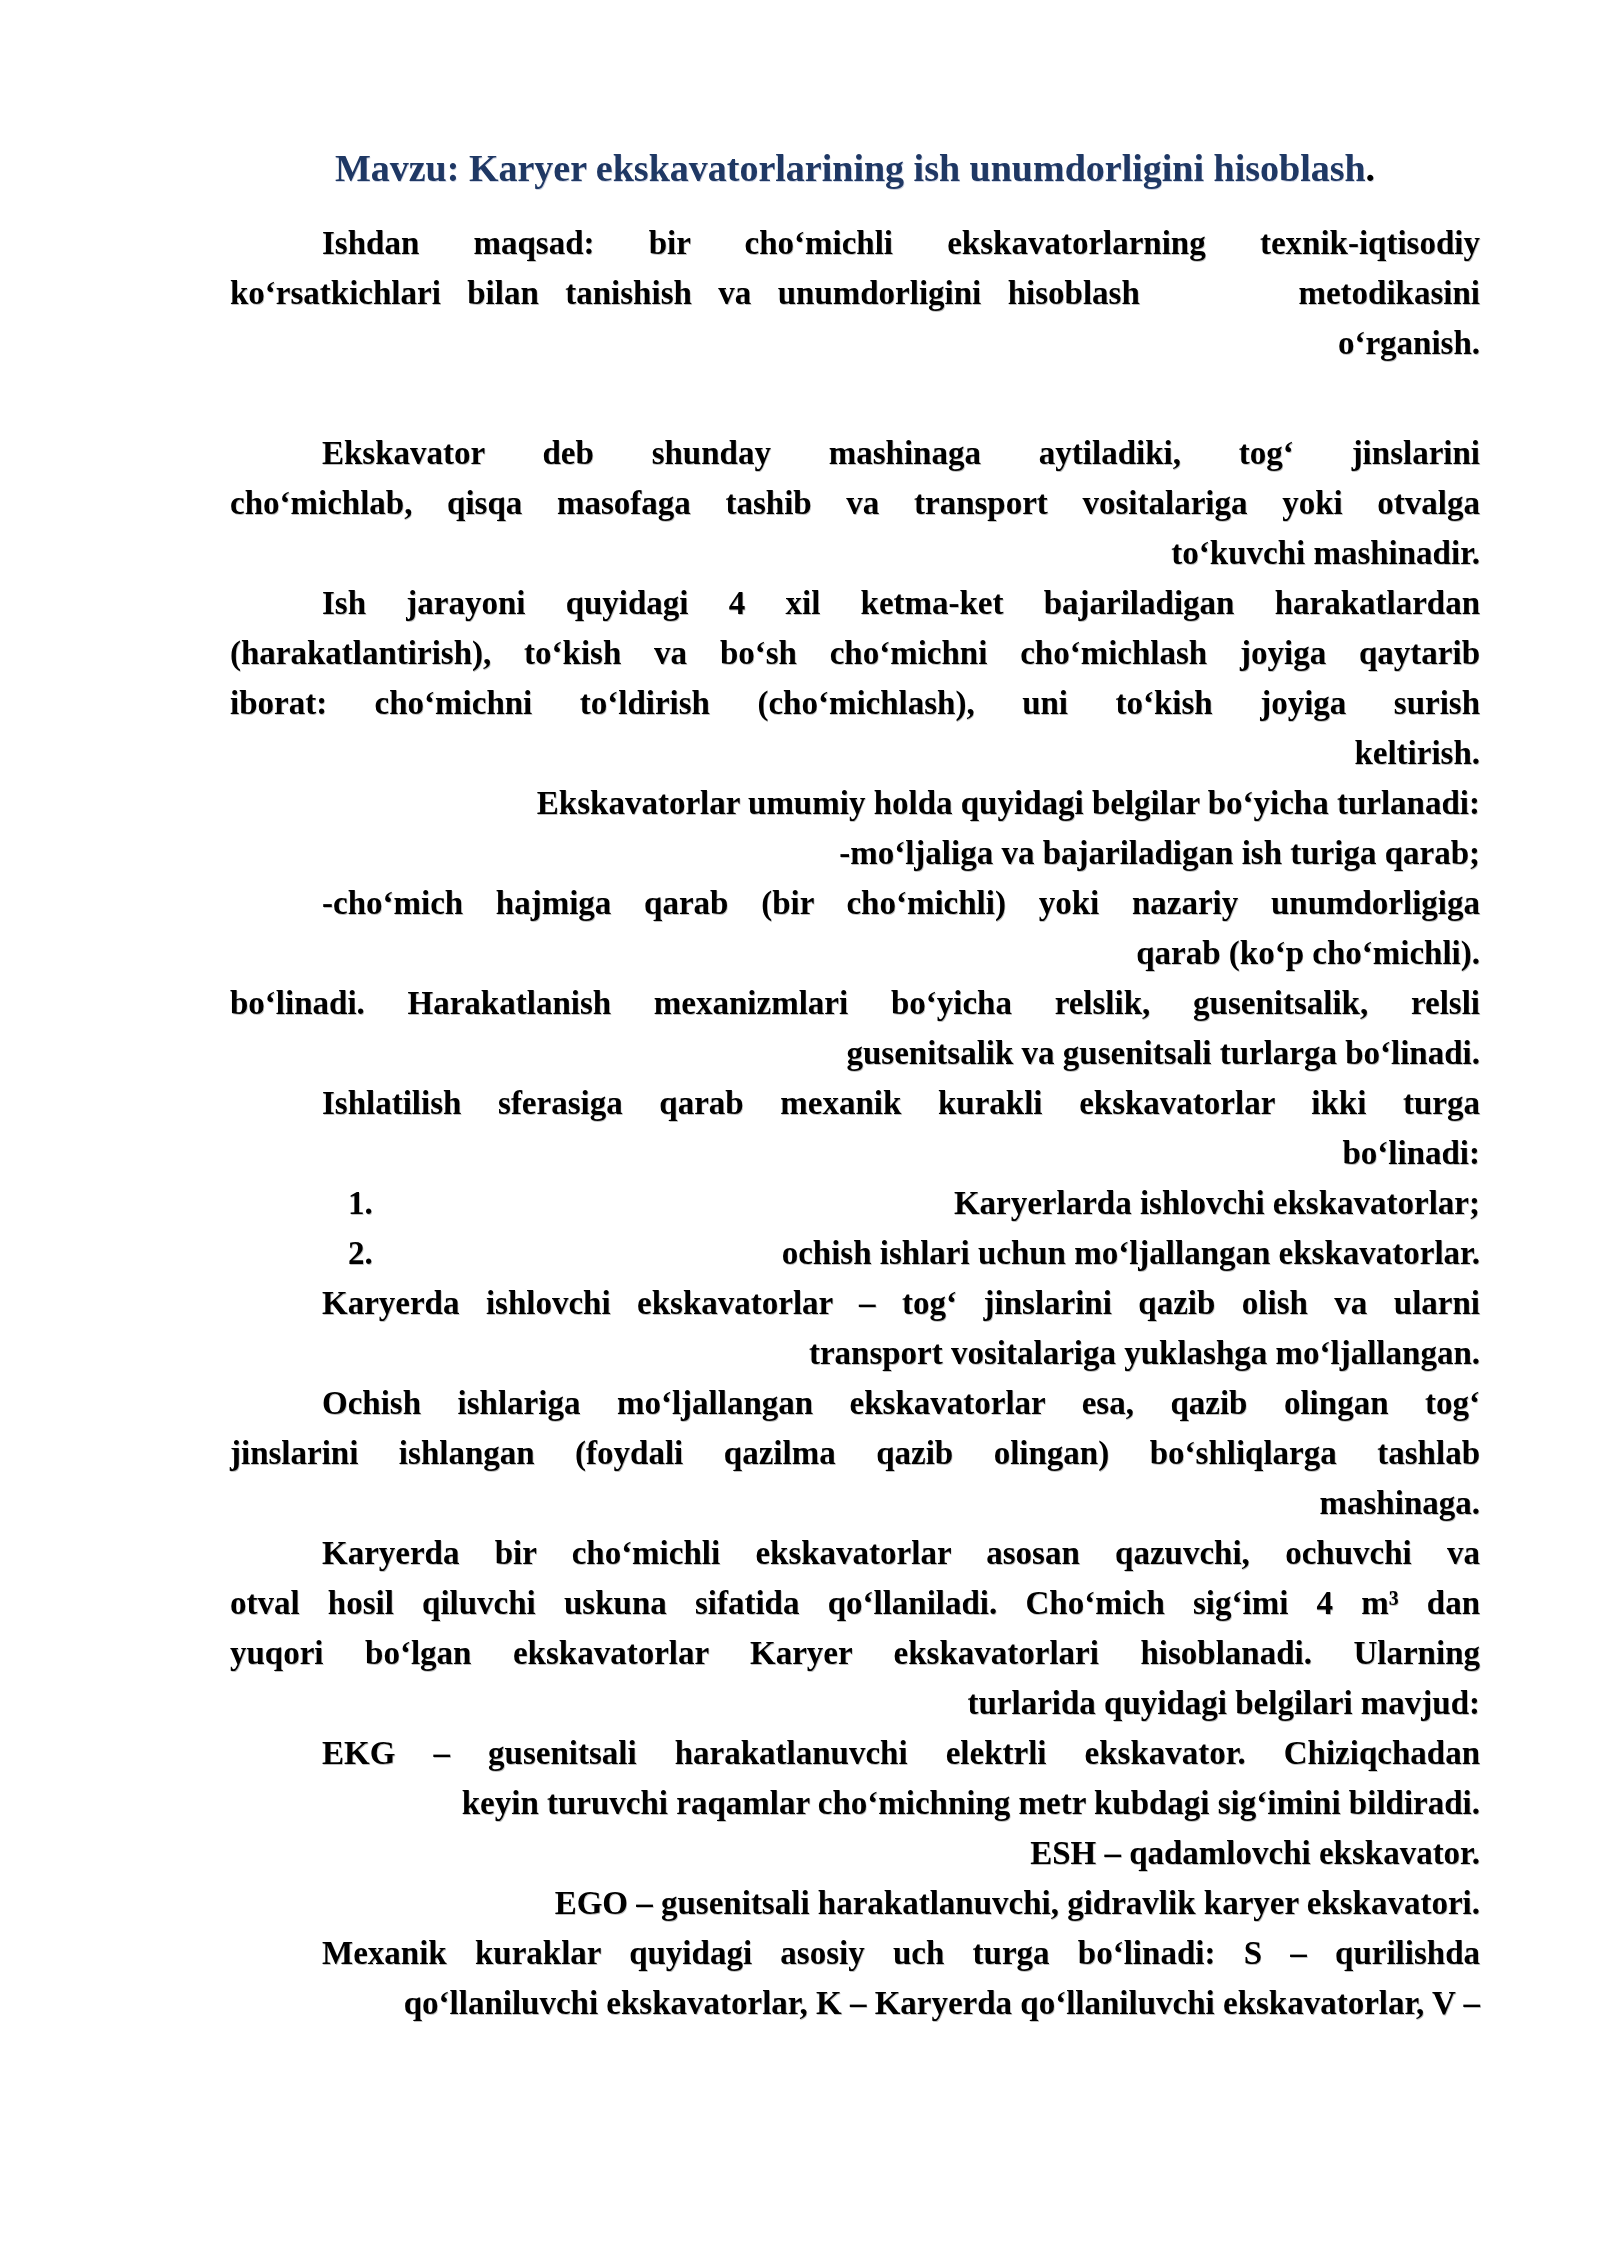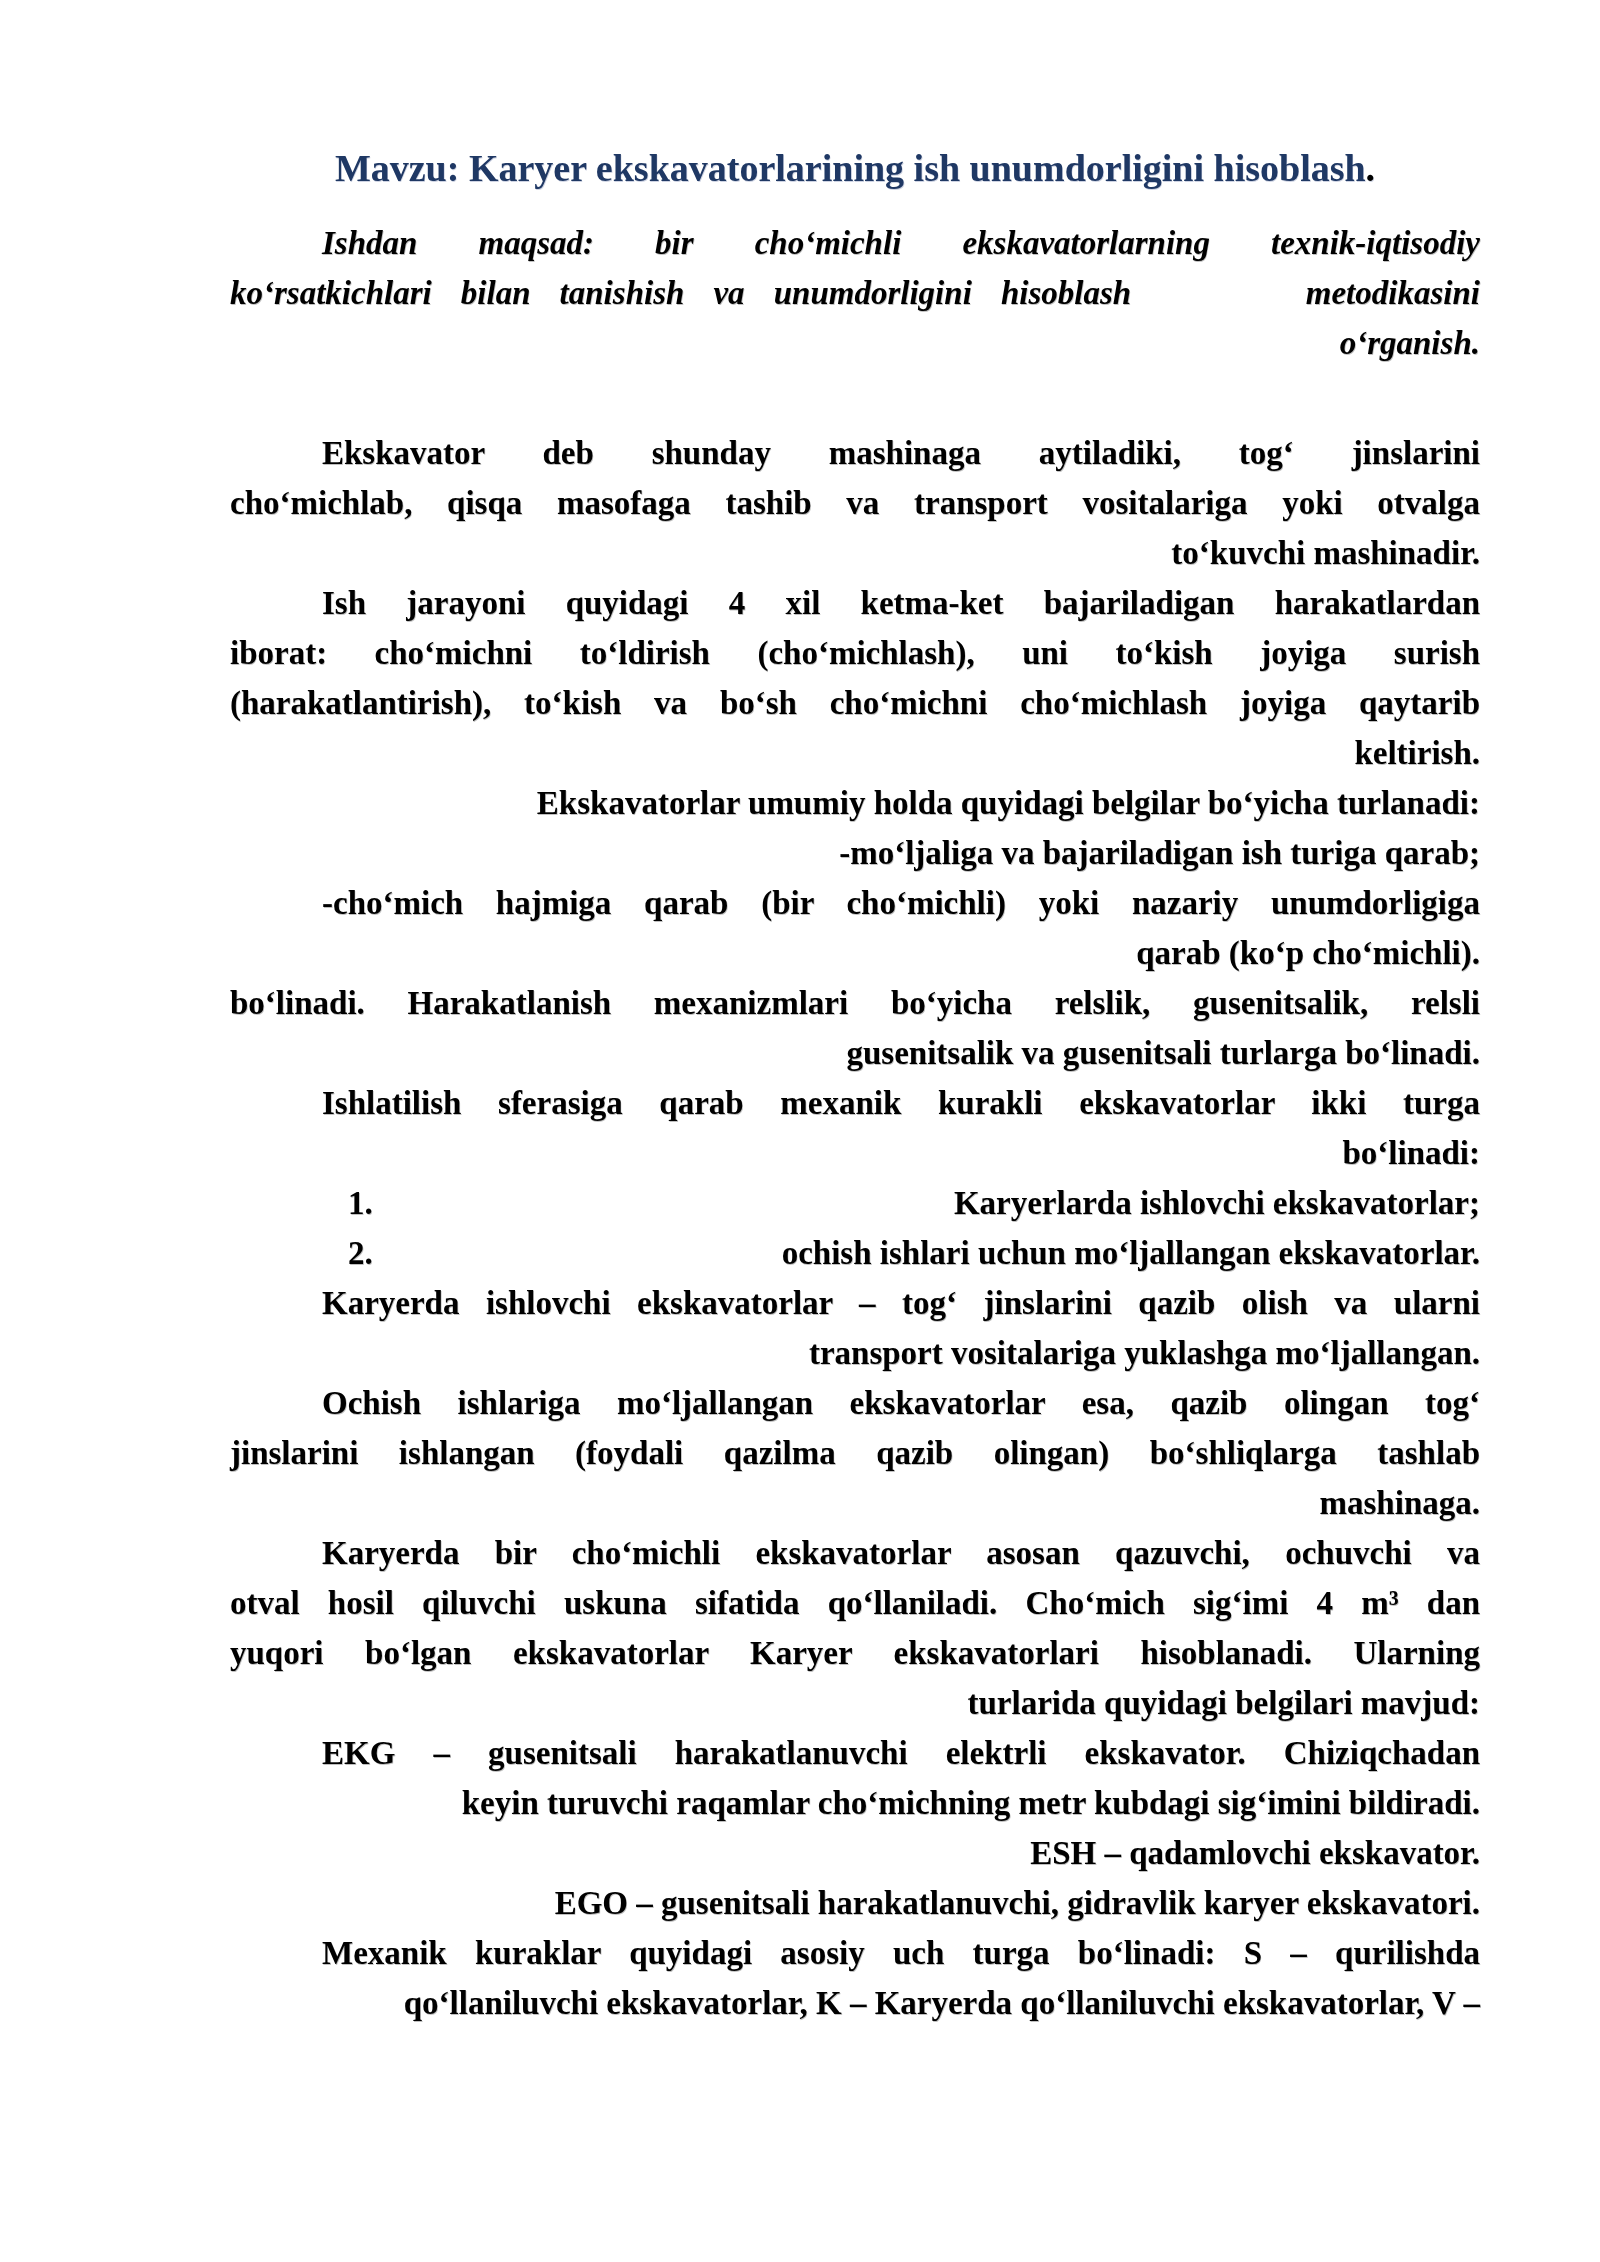--- a/index.html
+++ b/index.html
@@ -25,21 +25,21 @@
   .line {
     font-size: 33px;
     line-height: 50px;
     white-space: pre-wrap;
     text-align: right;
     text-shadow: 0.7px 0.9px 0 rgba(0,0,0,0.25);
   }
   .just { text-align: justify; text-align-last: justify; }
   .first { text-indent: 92px; }
   .purpose { margin-bottom: 60px; }
-  .purpose .line { font-style: italic; }
+  .purpose .line { }
   .li-line { position: relative; padding-left: 188px; }
   .li-line .num { position: absolute; left: 118px; top: 0; }
 </style>
 </head>
 <body>
 
 <div class="page">
   <div class="title-line">
     <span style="color: rgb(31, 56, 100);">Mavzu: Karyer ekskavatorlarining ish unumdorligini hisoblash</span><span>.</span>
   </div>
@@ -49,22 +49,22 @@
         <div class="line just">ko‘rsatkichlari bilan tanishish va unumdorligini hisoblash      metodikasini</div>
         <div class="line">o‘rganish.</div>
       </div>
       <div class="block para">
         <div class="line first just">Ekskavator deb shunday mashinaga aytiladiki, tog‘ jinslarini</div>
         <div class="line just">cho‘michlab, qisqa masofaga tashib va transport vositalariga yoki otvalga</div>
         <div class="line">to‘kuvchi mashinadir.</div>
       </div>
       <div class="block para">
         <div class="line first just">Ish jarayoni quyidagi 4 xil ketma-ket bajariladigan harakatlardan</div>
+        <div class="line just">(harakatlantirish), to‘kish va bo‘sh cho‘michni cho‘michlash joyiga qaytarib</div>
         <div class="line just">iborat: cho‘michni to‘ldirish (cho‘michlash), uni to‘kish joyiga surish</div>
-        <div class="line just">(harakatlantirish), to‘kish va bo‘sh cho‘michni cho‘michlash joyiga qaytarib</div>
         <div class="line">keltirish.</div>
       </div>
       <div class="block para">
         <div class="line first">Ekskavatorlar umumiy holda quyidagi belgilar bo‘yicha turlanadi:</div>
       </div>
       <div class="block para">
         <div class="line first">-mo‘ljaliga va bajariladigan ish turiga qarab;</div>
       </div>
       <div class="block para">
         <div class="line first just">-cho‘mich hajmiga qarab (bir cho‘michli) yoki nazariy unumdorligiga</div>

